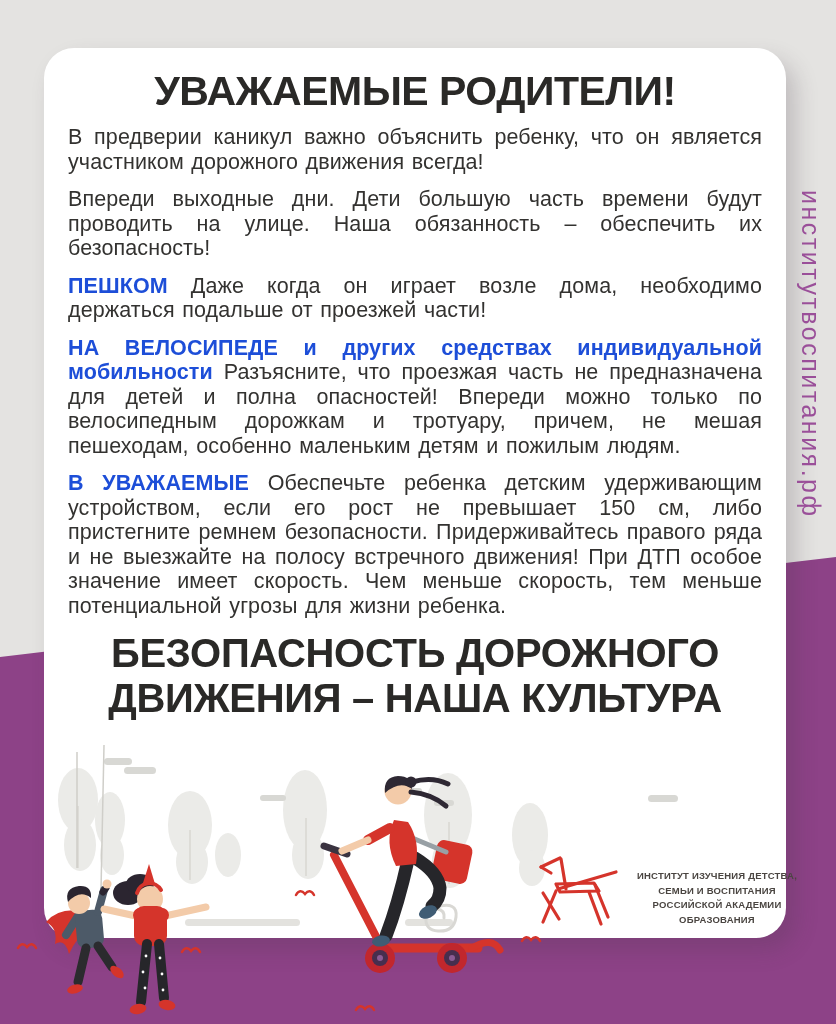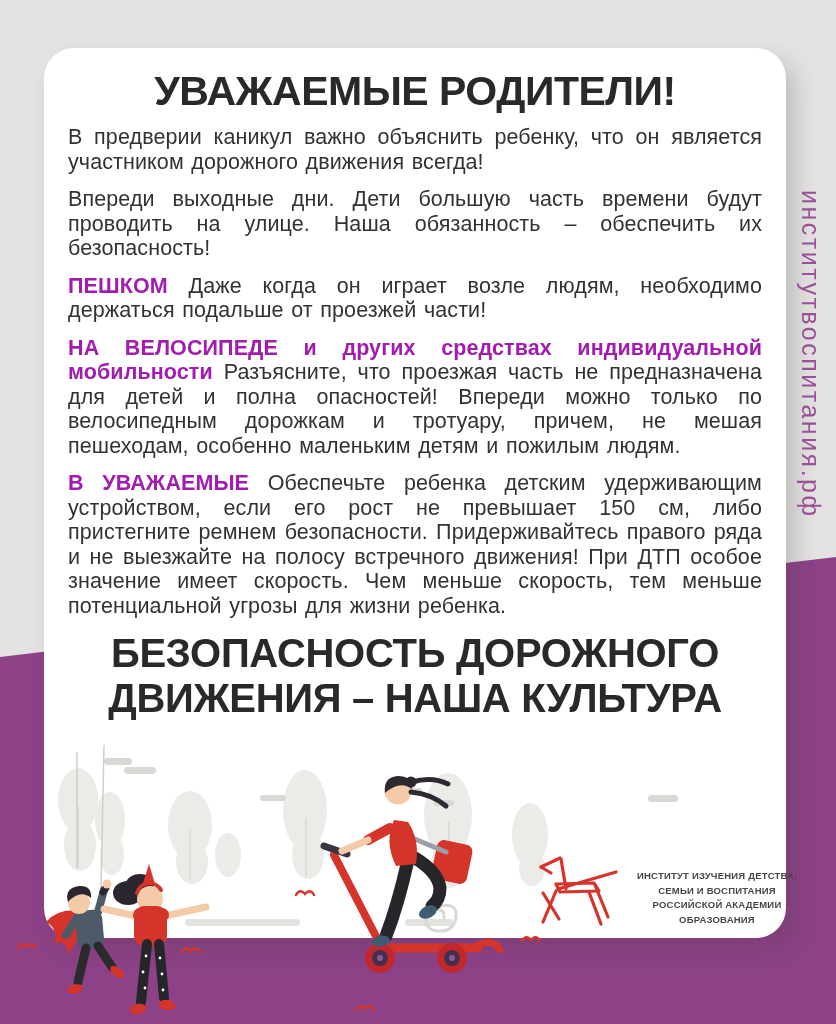--- a/index.html
+++ b/index.html
@@ -24,21 +24,21 @@
     box-sizing:border-box;padding:20px 24px 0 24px;
   }
   .title{
     text-align:center;font-size:41px;font-weight:900;color:var(--title,#2a2927);
     letter-spacing:-.5px;margin:2px 0 12px 0;line-height:1.05;
   }
   .body-copy p{
     margin:0 0 13px 0;font-size:21.5px;line-height:24.5px;color:var(--body,#333230);
     text-align:justify;text-align-last:left;letter-spacing:.1px;word-spacing:1.5px;
   }
-  .body-copy b{font-weight:800;color:#a21caf;}
+  .body-copy b{font-weight:800;color:#1d4ed8;}
   .slogan{
     margin-top:0;text-align:center;font-weight:900;color:var(--title,#2a2927);
     font-size:40px;line-height:45px;letter-spacing:-.3px;
   }
 
   
   .site-vertical{
     position:absolute;top:190px;left:796px;height:370px;
     writing-mode:vertical-rl;text-orientation:sideways;
     font-size:25px;letter-spacing:2.5px;font-weight:500;color:var(--site,#9a4f99);
@@ -62,21 +62,21 @@
 <div class="page">
 
   <div class="purple-bg"></div>
 
   <div class="card">
     <div class="title">УВАЖАЕМЫЕ РОДИТЕЛИ!</div>
 
     <div class="body-copy">
       <p><span>В предверии каникул важно объяснить ребенку, что он является участником дорожного движения всегда!</span></p>
       <p><span>Впереди выходные дни. Дети большую часть времени будут проводить на улице. Наша обязанность – обеспечить их безопасность!</span></p>
-      <p><b>ПЕШКОМ</b> <span>Даже когда он играет возле людям, необходимо держаться подальше от проезжей части!</span></p>
+      <p><b>ПЕШКОМ</b> <span>Даже когда он играет возле дома, необходимо держаться подальше от проезжей части!</span></p>
       <p><b>НА ВЕЛОСИПЕДЕ и других средствах индивидуальной мобильности</b> <span>Разъясните, что проезжая часть не предназначена для детей и полна опасностей! Впереди можно только по велосипедным дорожкам и тротуару, причем, не мешая пешеходам, особенно маленьким детям и пожилым людям.</span></p>
       <p><b>В УВАЖАЕМЫЕ</b> <span>Обеспечьте ребенка детским удерживающим устройством, если его рост не превышает 150 см, либо пристегните ремнем безопасности. Придерживайтесь правого ряда и не выезжайте на полосу встречного движения! При ДТП особое значение имеет скорость. Чем меньше скорость, тем меньше потенциальной угрозы для жизни ребенка.</span></p>
     </div>
 
     <div class="slogan">
       <div>БЕЗОПАСНОСТЬ ДОРОЖНОГО</div>
       <div>ДВИЖЕНИЯ – НАША КУЛЬТУРА</div>
     </div>
   </div>
 

